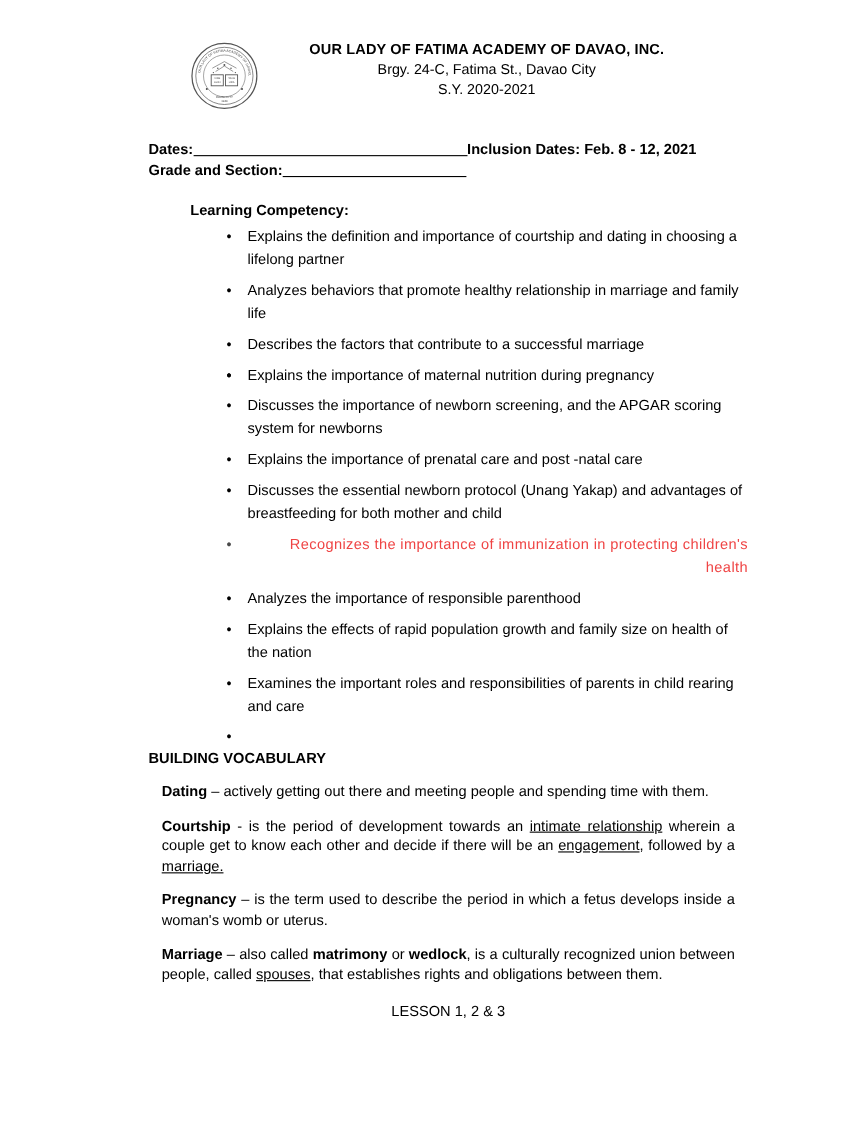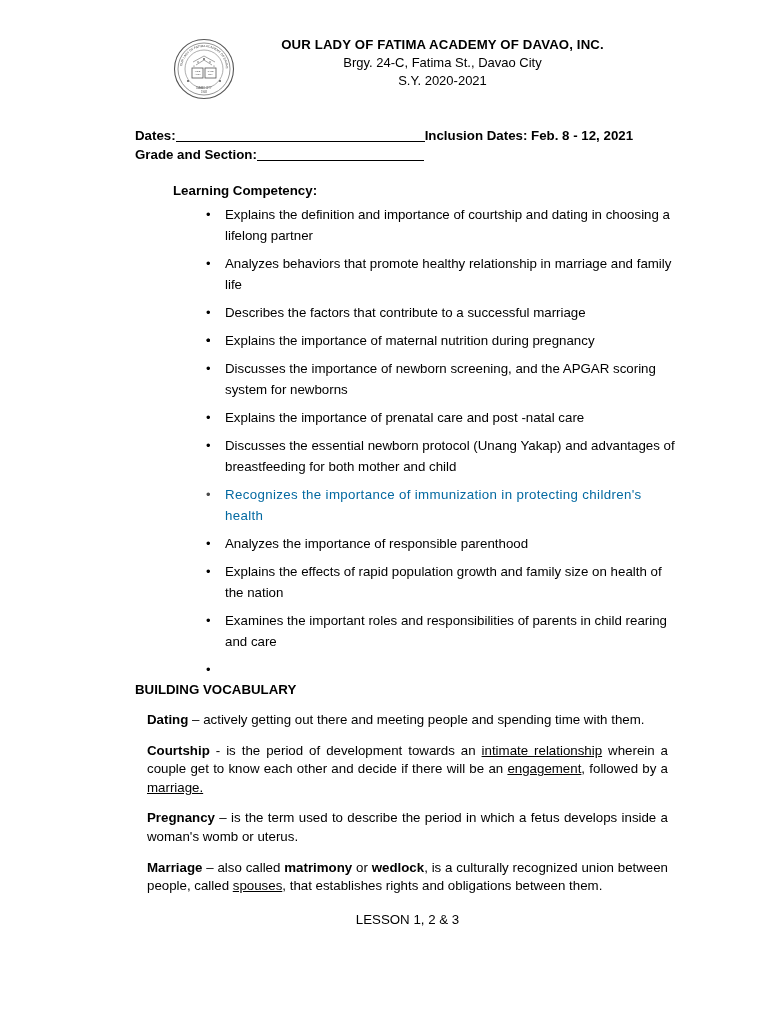--- a/index.html
+++ b/index.html
@@ -121,22 +121,23 @@
     left: 71px;
     top: 0;
     font-size: 13px;
     line-height: 21px;
   }
   .lc-item .lc-text {
     display: block;
   }
   
   .lc-item.faint .lc-text {
-    color: #0369a1;
+    color: #ef4444;
     letter-spacing: 0.35px;
+    text-align: right;
   }
   .lc-item.faint .bullet {
     color: #4a4a4a;
   }
 
   
   .vocab {
     position: absolute;
     left: 135px;
     top: 680px;

